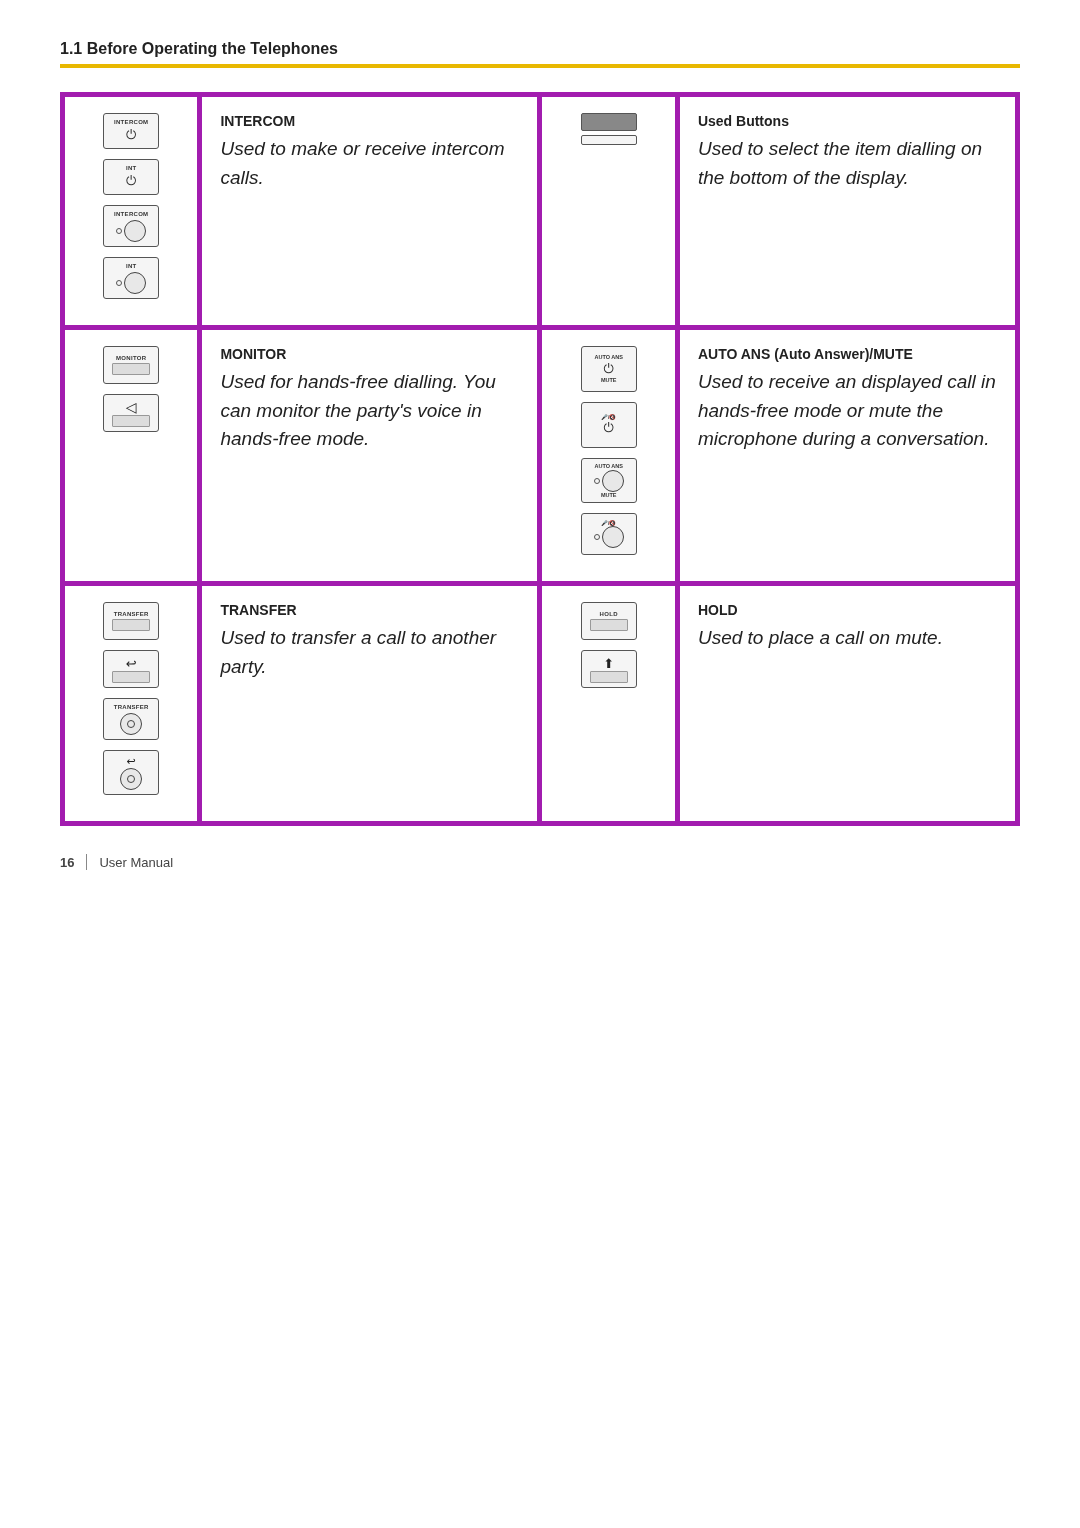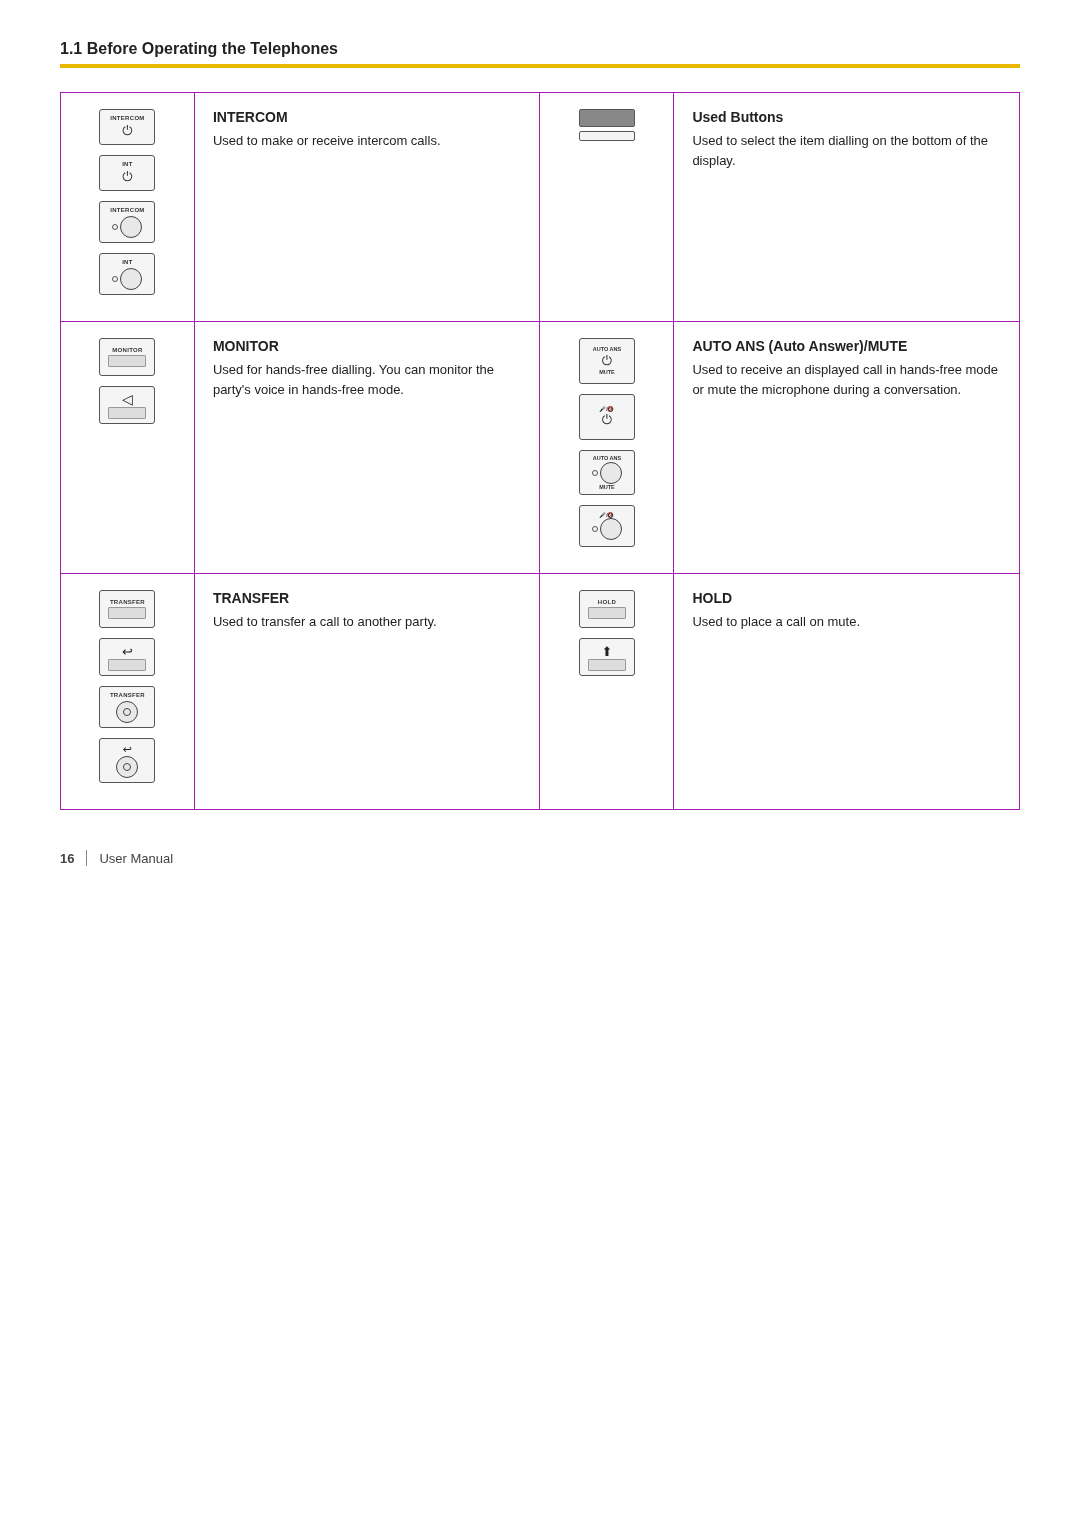--- a/index.html
+++ b/index.html
@@ -25,21 +25,21 @@
       margin-bottom: 24px;
     }
 
     .main-table {
       width: 100%;
       border-collapse: collapse;
       border: 1px solid #aaa;
     }
 
     .main-table td {
-      border: 1px solid #a21caf;
+      border: 5px solid #a21caf;
       vertical-align: top;
       padding: 16px 18px;
     }
 
     .cell-icons {
       width: 90px;
       vertical-align: top;
     }
 
     .cell-desc {
@@ -47,22 +47,23 @@
       vertical-align: top;
     }
 
     .cell-title {
       font-weight: bold;
       font-size: 14px;
       margin-bottom: 6px;
     }
 
     .cell-body {
-      font-size: 13px;
+      font-size: 19px;
       line-height: 1.5;
+      font-style: italic;
     }
 
     
     .btn-icon {
       display: flex;
       flex-direction: column;
       align-items: center;
       margin-bottom: 10px;
     }
 
@@ -193,21 +194,21 @@
     }
 
     
     .curved-arrow {
       font-size: 13px;
     }
 
     .page-footer {
       display: flex;
       align-items: center;
-      margin-top: 40px;
+      margin-top: 28px;
       font-size: 13px;
       color: #444;
     }
 
     .page-footer .page-num {
       font-weight: bold;
       margin-right: 12px;
     }
 
     .footer-divider {

